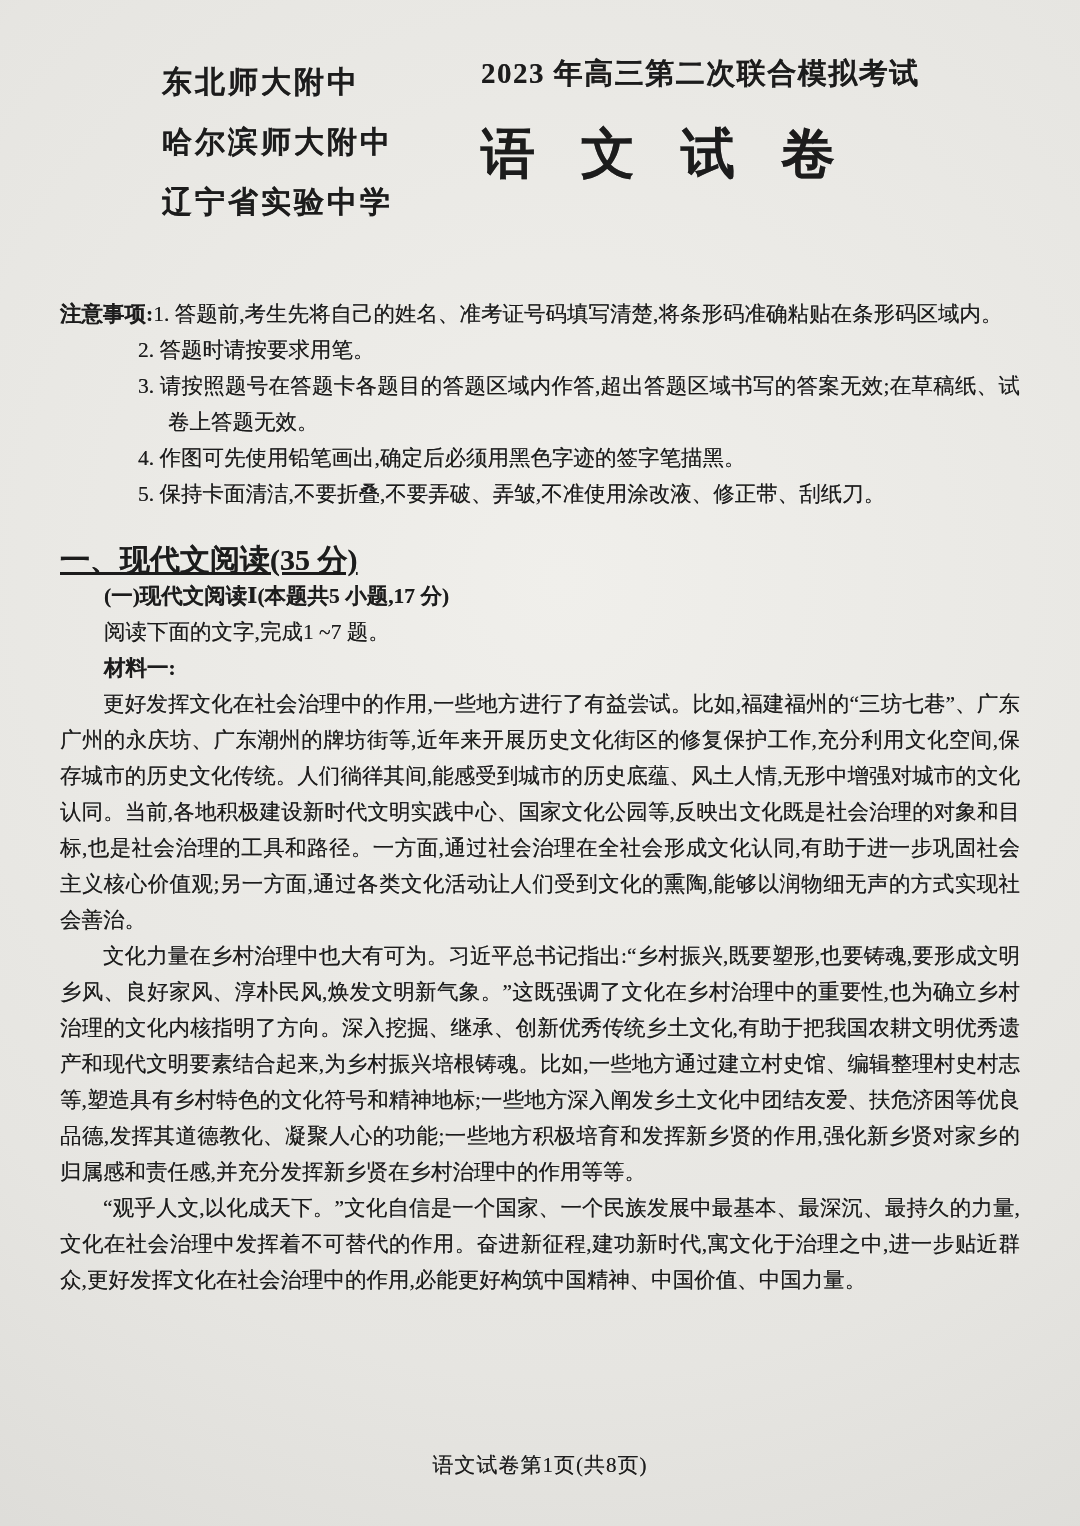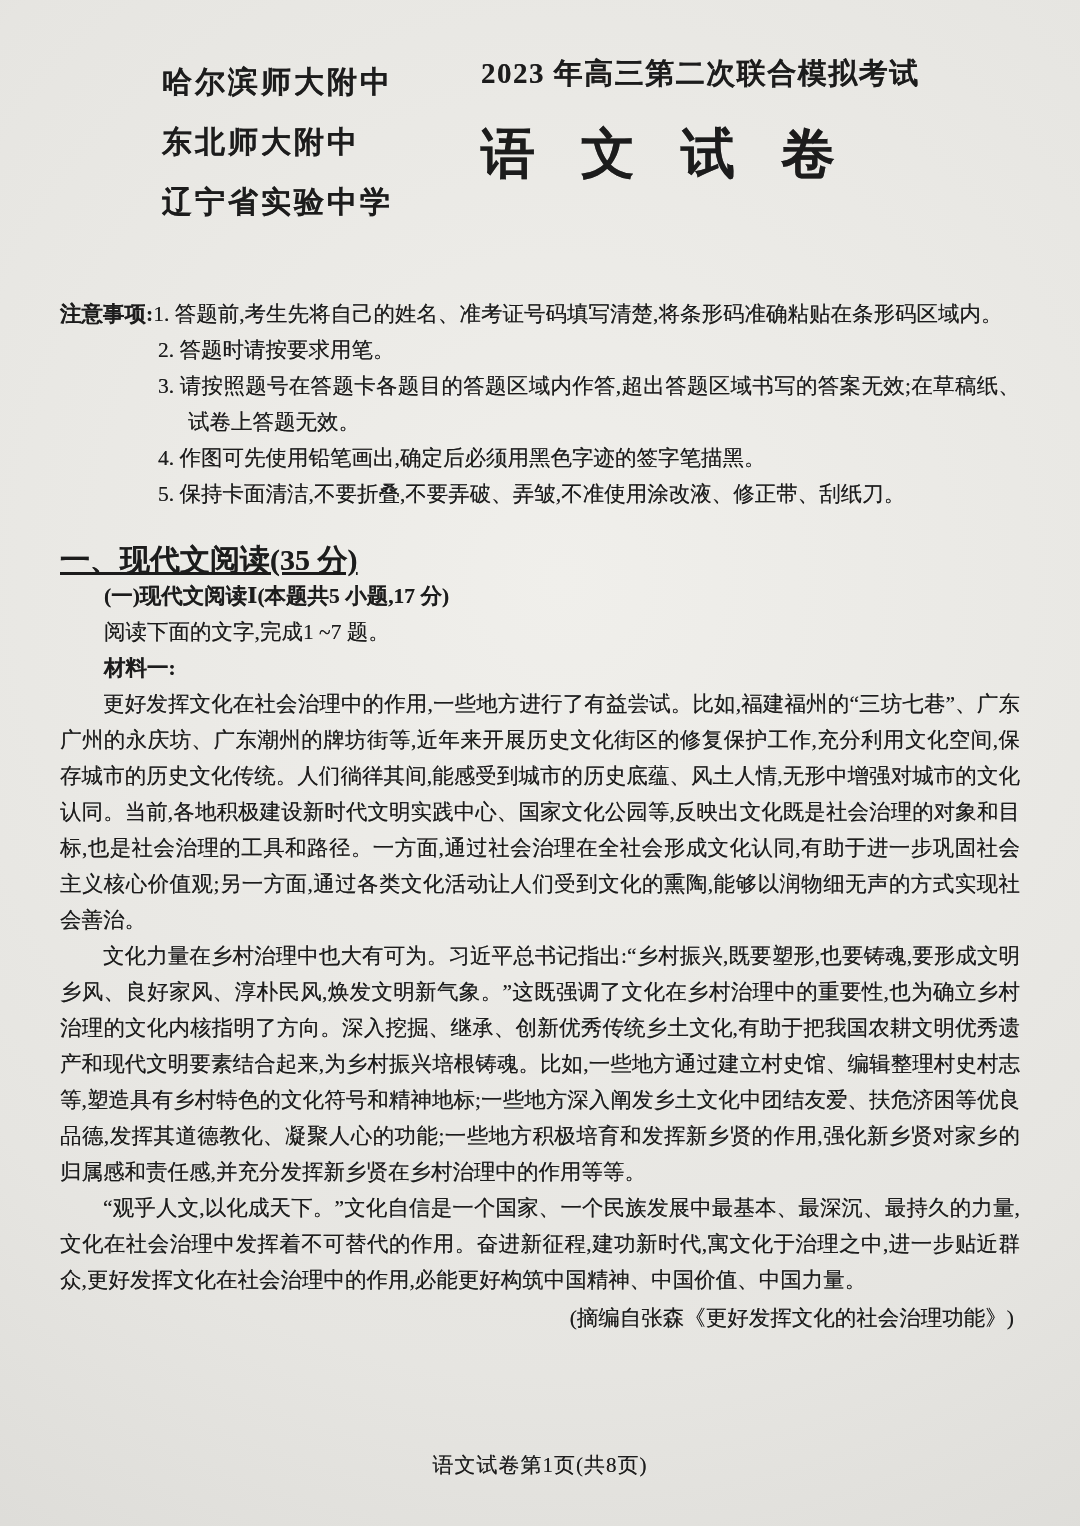--- a/index.html
+++ b/index.html
@@ -46,21 +46,21 @@
     margin-top:64px;
     font-size:21.5px;
     line-height:36px;
     text-align:justify;
   }
   .intro { text-indent:2em; }
   .bold { font-weight:bold; }
   .notes { margin-top:1px; }
   .note-first { }
   .note-item {
-    margin-left:98px;
+    margin-left:78px;
     padding-left:30px;
     text-indent:-30px;
   }
   .section-heading {
     margin-top:30px;
     font-size:30px;
     font-weight:bold;
     text-decoration:underline;
   }
   .indent1 { margin-left:44px; }
@@ -81,22 +81,22 @@
     letter-spacing:1px;
   }
 </style>
 </head>
 <body>
 
 <div class="page">
 
   <header class="header">
     <div class="schools">
+      <div>东北师大附中</div>
       <div>哈尔滨师大附中</div>
-      <div>东北师大附中</div>
       <div>辽宁省实验中学</div>
     </div>
     <div class="title-block">
       <div class="exam-title">2023 年高三第二次联合模拟考试</div>
       <div class="subject-title">语文试卷</div>
     </div>
   </header>
 
   <main class="content">
 
@@ -113,19 +113,18 @@
 
     <h2 class="section-heading">一、现代文阅读(35 分)</h2>
     <h3 class="subsection-heading indent1">(一)现代文阅读Ⅰ(本题共5 小题,17 分)</h3>
     <p class="indent1">阅读下面的文字,完成1 ~7 题。</p>
     <p class="material-label indent1">材料一:</p>
 
     <p class="para">更好发挥文化在社会治理中的作用,一些地方进行了有益尝试。比如,福建福州的“三坊七巷”、广东广州的永庆坊、广东潮州的牌坊街等,近年来开展历史文化街区的修复保护工作,充分利用文化空间,保存城市的历史文化传统。人们徜徉其间,能感受到城市的历史底蕴、风土人情,无形中增强对城市的文化认同。当前,各地积极建设新时代文明实践中心、国家文化公园等,反映出文化既是社会治理的对象和目标,也是社会治理的工具和路径。一方面,通过社会治理在全社会形成文化认同,有助于进一步巩固社会主义核心价值观;另一方面,通过各类文化活动让人们受到文化的熏陶,能够以润物细无声的方式实现社会善治。</p>
     <p class="para">文化力量在乡村治理中也大有可为。习近平总书记指出:“乡村振兴,既要塑形,也要铸魂,要形成文明乡风、良好家风、淳朴民风,焕发文明新气象。”这既强调了文化在乡村治理中的重要性,也为确立乡村治理的文化内核指明了方向。深入挖掘、继承、创新优秀传统乡土文化,有助于把我国农耕文明优秀遗产和现代文明要素结合起来,为乡村振兴培根铸魂。比如,一些地方通过建立村史馆、编辑整理村史村志等,塑造具有乡村特色的文化符号和精神地标;一些地方深入阐发乡土文化中团结友爱、扶危济困等优良品德,发挥其道德教化、凝聚人心的功能;一些地方积极培育和发挥新乡贤的作用,强化新乡贤对家乡的归属感和责任感,并充分发挥新乡贤在乡村治理中的作用等等。</p>
     <p class="para">“观乎人文,以化成天下。”文化自信是一个国家、一个民族发展中最基本、最深沉、最持久的力量,文化在社会治理中发挥着不可替代的作用。奋进新征程,建功新时代,寓文化于治理之中,进一步贴近群众,更好发挥文化在社会治理中的作用,必能更好构筑中国精神、中国价值、中国力量。</p>
 
-    <p class="attribution">(摘编自张森《更好发挥文化的社会治理功能》)</p>
 
   </main>
 
   <footer class="footer">语文试卷第1页(共8页)</footer>
 
 </div>
 
 </body></html>

